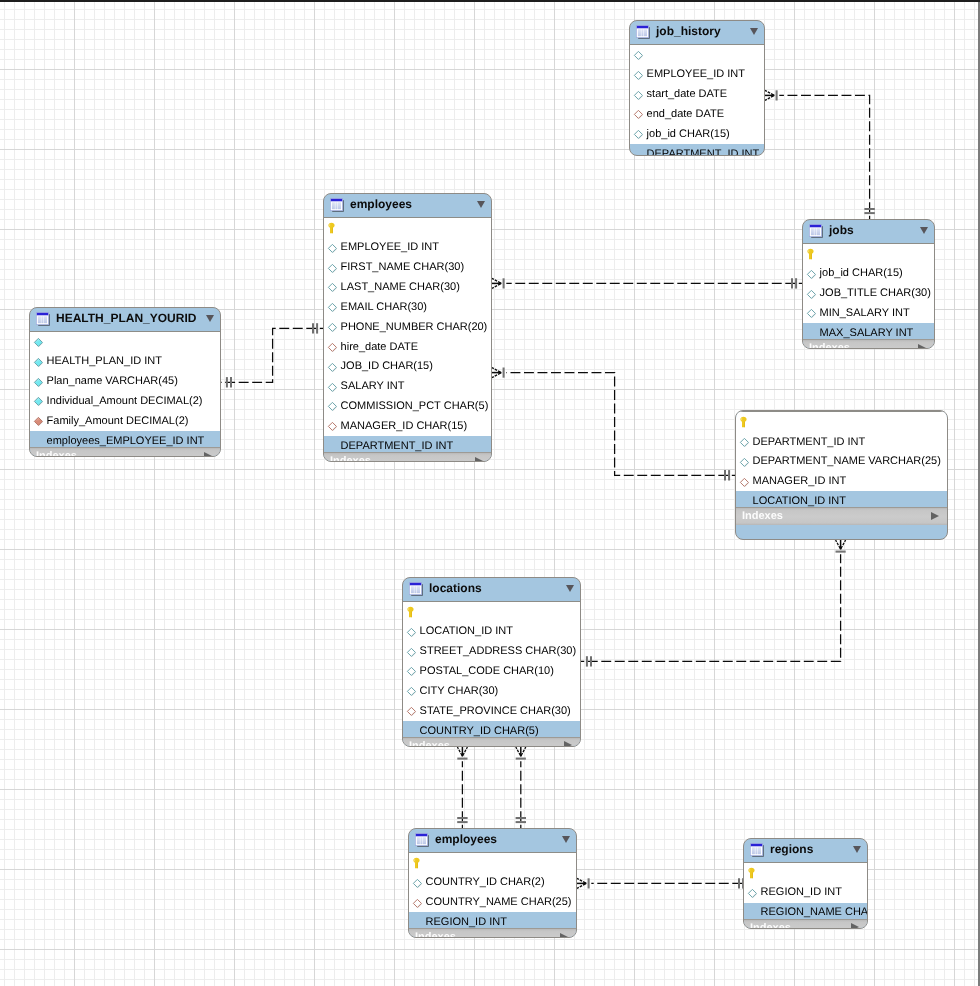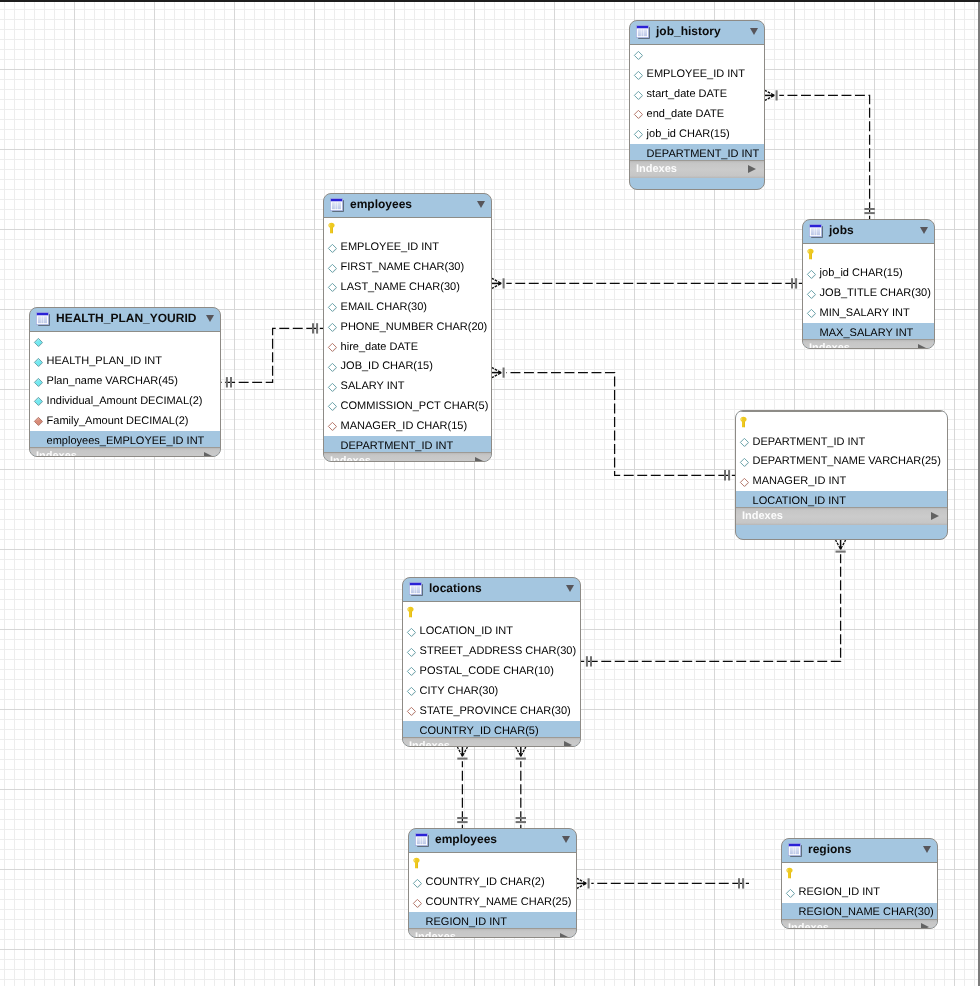--- a/index.html
+++ b/index.html
@@ -119,21 +119,21 @@
       <path d="M591.3 883.4 L749 883.4" fill="none" stroke="#0b0b0b" stroke-width="1.25" stroke-dasharray="9.9 3.5999999999999996" stroke-dashoffset="7.499999999999943" stroke-linecap="butt"></path>
       <line x1="586.2" y1="883.4" x2="577" y2="888.4" stroke="#0b0b0b" stroke-width="1.3" stroke-linecap="butt" stroke-dasharray="3.6 1.1 2.6 1.1 2.6"></line>
       <line x1="586.2" y1="883.4" x2="577" y2="878.4" stroke="#0b0b0b" stroke-width="1.3" stroke-linecap="butt" stroke-dasharray="3.6 1.1 2.6 1.1 2.6"></line>
       <line x1="577" y1="883.4" x2="586.2" y2="883.4" stroke="#0b0b0b" stroke-width="1.5" stroke-linecap="butt"></line>
       <line x1="588.6" y1="888.5" x2="588.6" y2="878.3" stroke="#757575" stroke-width="2.1" stroke-linecap="butt"></line>
       <line x1="743.1" y1="878.1999999999999" x2="743.1" y2="888.6" stroke="#6f6f6f" stroke-width="2" stroke-linecap="butt"></line>
       <line x1="739" y1="878.1999999999999" x2="739" y2="888.6" stroke="#6f6f6f" stroke-width="2" stroke-linecap="butt"></line>
     </g>
   </svg>
 <div id="tables">
-    <div class="tbl" style="left: 629px; top: 20px; width: 136px; height: 170px;">
+    <div class="tbl" style="left: 629px; top: 20px; width: 136px; height: 136px;">
       <div class="thead">
         <span class="ticon"><svg width="14" height="14" viewBox="0 0 14 14">
             <defs>
               <linearGradient id="tcolg" x1="0" y1="0" x2="0" y2="1">
                 <stop offset="0" stop-color="#dfe5f5"></stop>
                 <stop offset="1" stop-color="#bcc8e8"></stop>
               </linearGradient>
             </defs>
             <rect x="2.2" y="2.2" width="11.6" height="11.6" fill="#33363c" opacity="0.75"></rect>
             <rect x="0.2" y="0.2" width="12.6" height="12.6" fill="#ffffff"></rect>
@@ -605,21 +605,21 @@
               <path d="M5.4 1.35 L9.45 5.4 L5.4 9.45 L1.35 5.4 Z" fill="#ffffff" stroke="#b5776a" stroke-width="1"></path>
             </svg></span>
           <span class="lbl">REGION_ID INT</span>
         </div>
       </div>
       <div class="idx">
         <span class="lbl">Indexes</span>
         <span class="idxarrow"></span>
       </div>
     </div>
-    <div class="tbl" style="left: 781px; top: 838px; width: 157px; height: 90.58px;">
+    <div class="tbl" style="left: 743px; top: 838px; width: 125px; height: 90.58px;">
       <div class="thead">
         <span class="ticon"><svg width="14" height="14" viewBox="0 0 14 14">
             <defs>
               <linearGradient id="tcolg" x1="0" y1="0" x2="0" y2="1">
                 <stop offset="0" stop-color="#dfe5f5"></stop>
                 <stop offset="1" stop-color="#bcc8e8"></stop>
               </linearGradient>
             </defs>
             <rect x="2.2" y="2.2" width="11.6" height="11.6" fill="#33363c" opacity="0.75"></rect>
             <rect x="0.2" y="0.2" width="12.6" height="12.6" fill="#ffffff"></rect>

